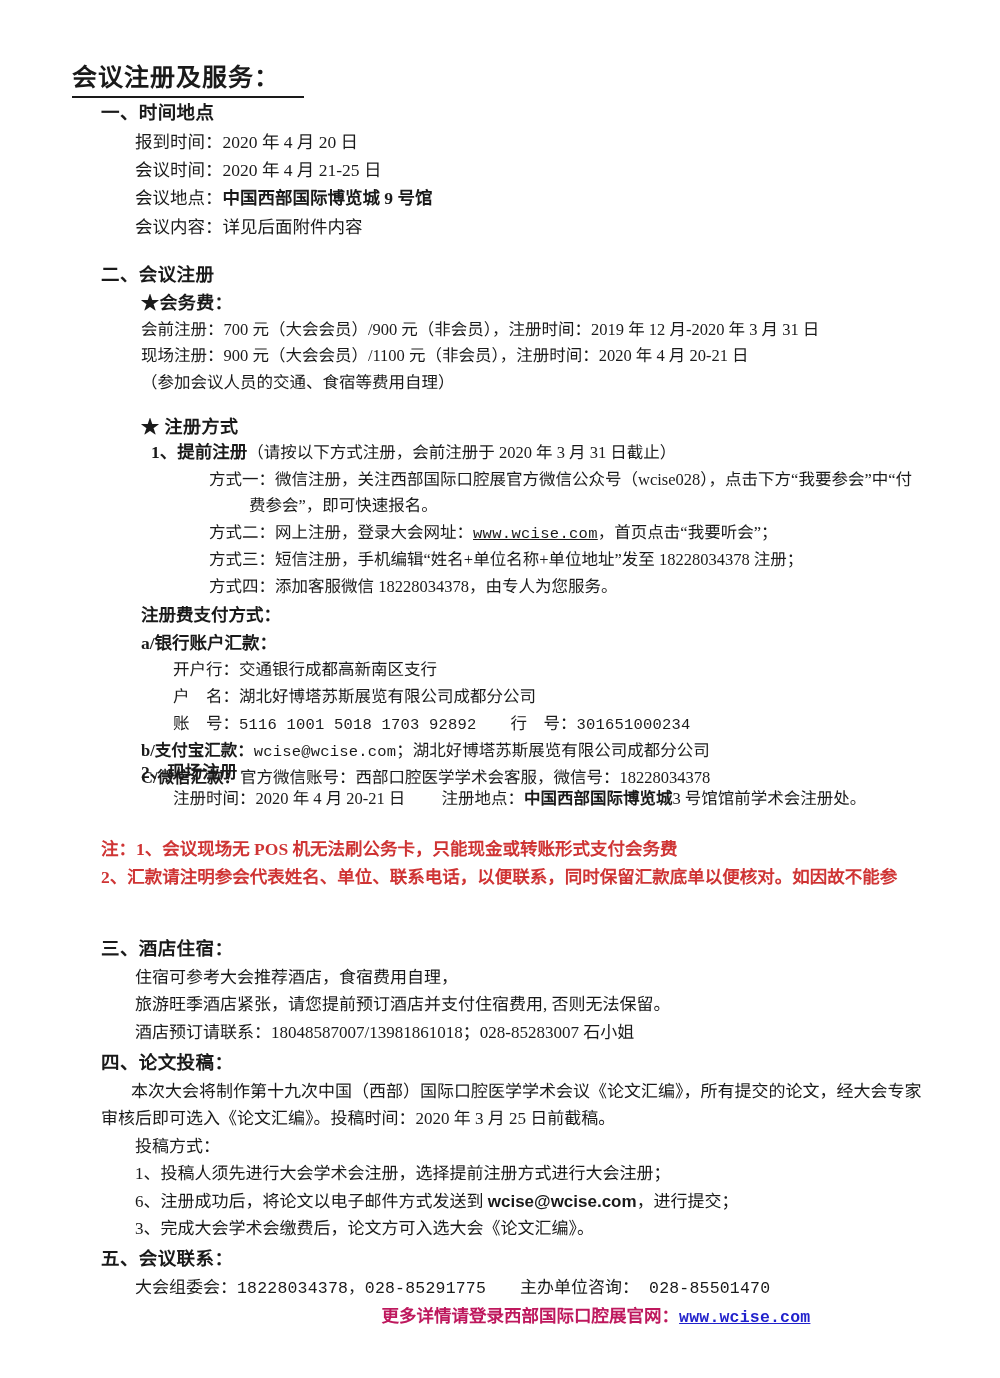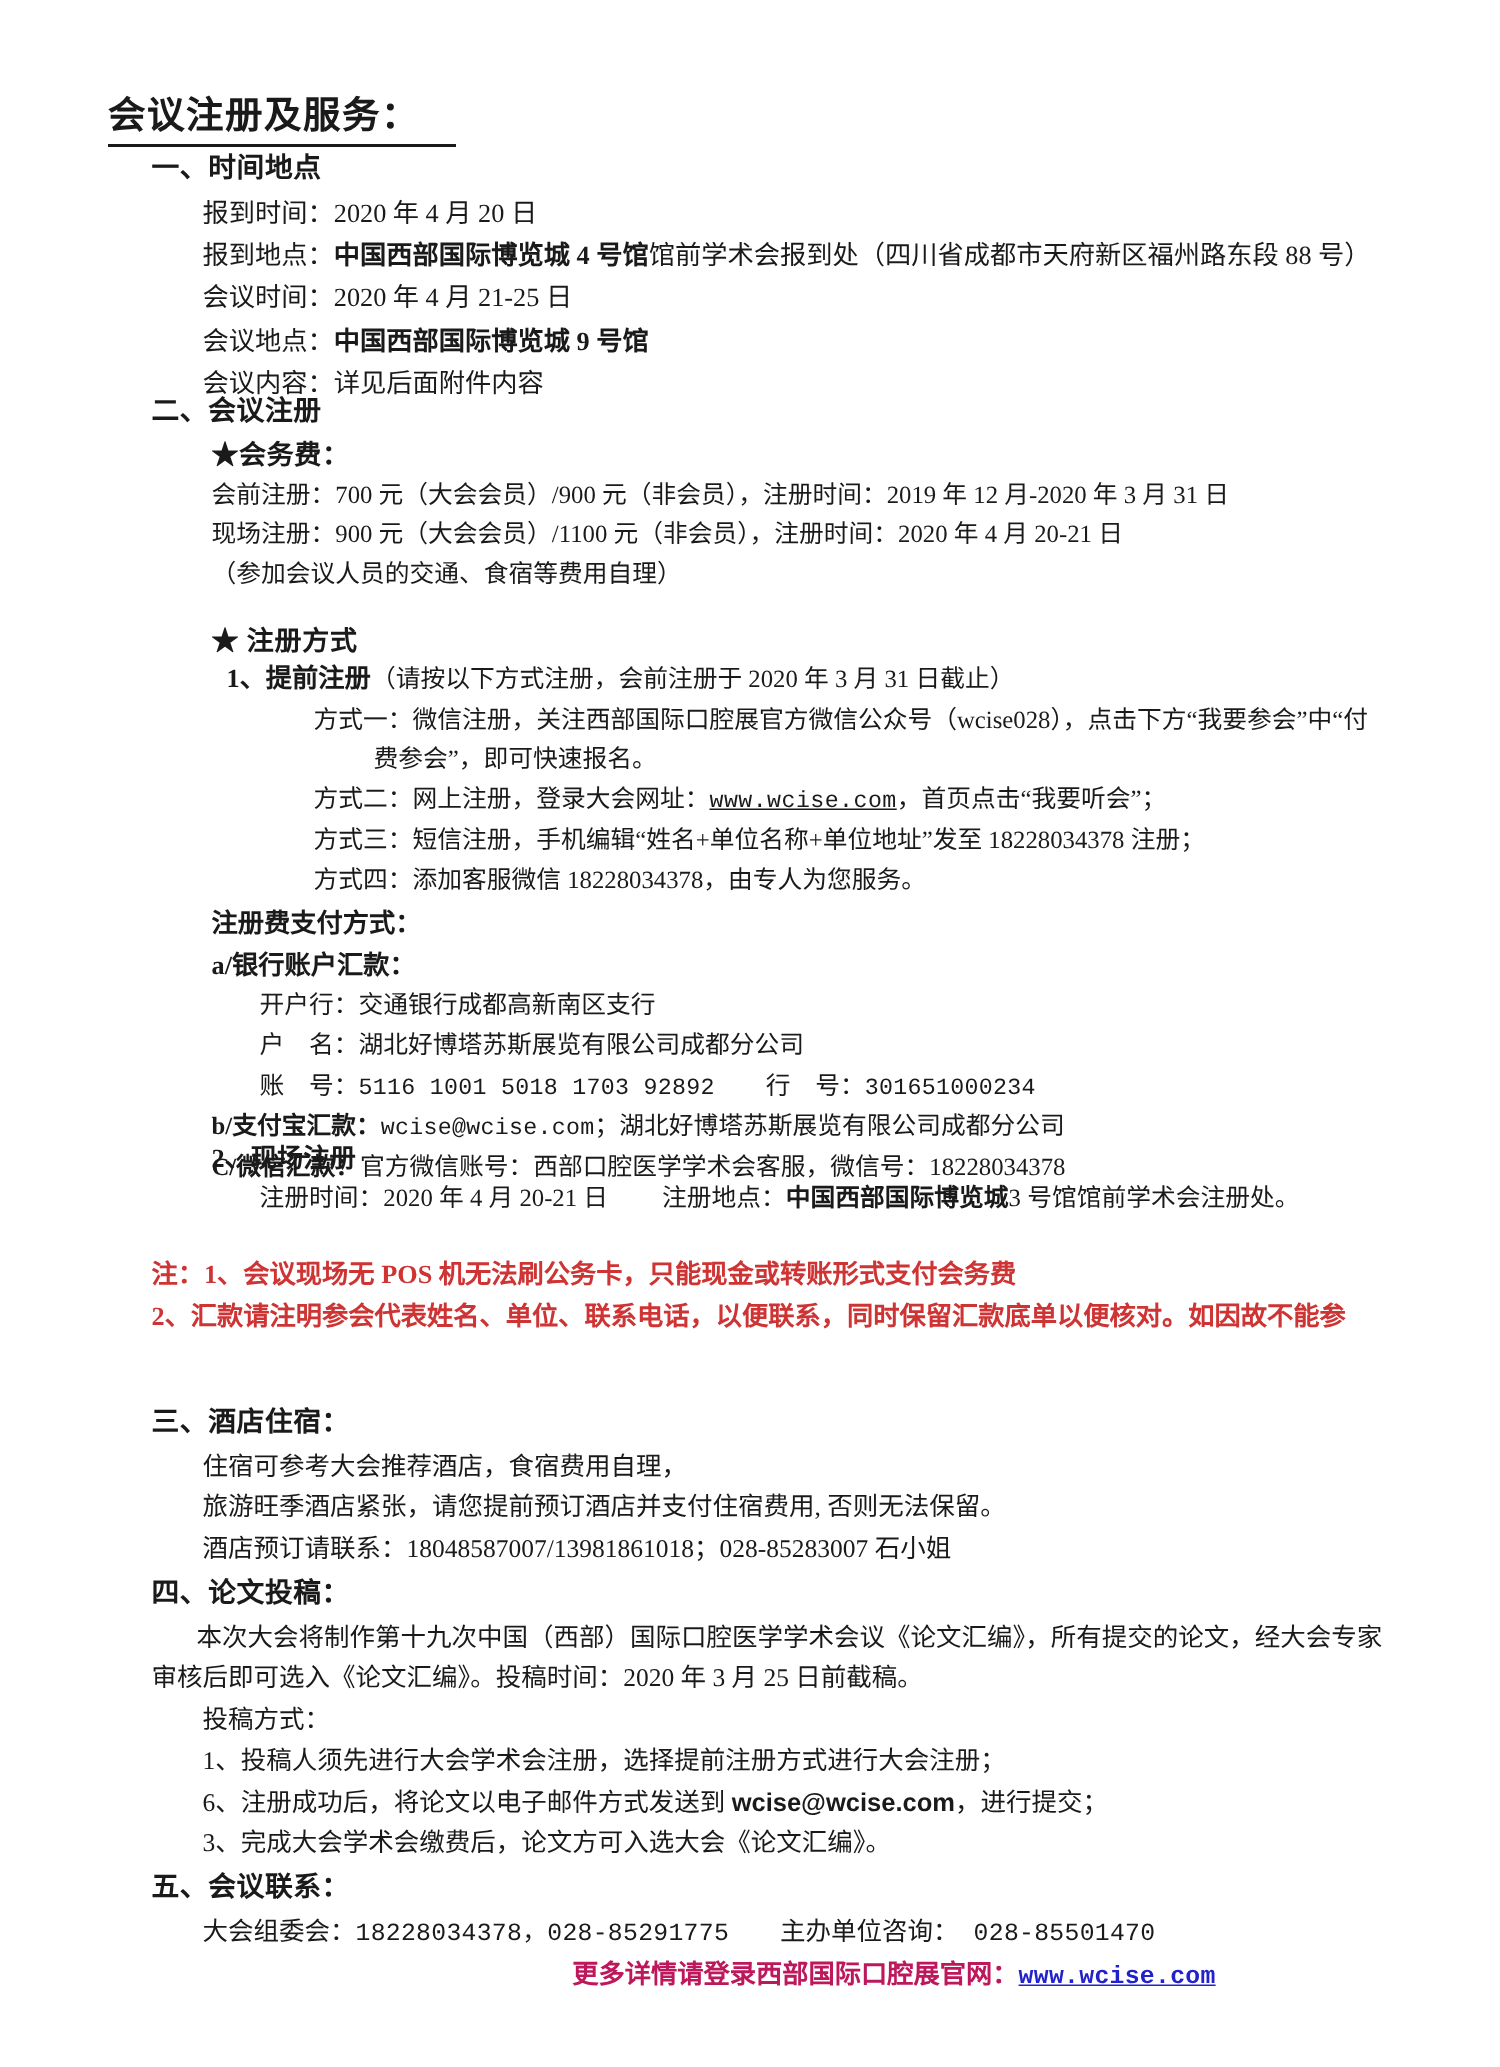--- a/index.html
+++ b/index.html
@@ -111,23 +111,20 @@
 
   <div class="doc-title">会议注册及服务：</div>
 
   <div class="sec" style="top:100px;">
     <div class="sec-head">一、时间地点</div>
 
     <div class="line ind1">
       <span>报到时间：</span><span>2020 年 4 月 20 日</span>
     </div>
 
-    <div class="line ind1">
-      <span>报到地点：</span><span class="b">中国西部国际博览城 4 号馆</span><span>馆前学术会报到处（四川省成都市天府新区福州路东段 88 号）</span>
-    </div>
 
     <div class="line ind1">
       <span>会议时间：</span><span>2020 年 4 月 21-25 日</span>
     </div>
 
     <div class="line ind1">
       <span>会议地点：</span><span class="b">中国西部国际博览城 9 号馆</span>
     </div>
 
     <div class="line ind1">

